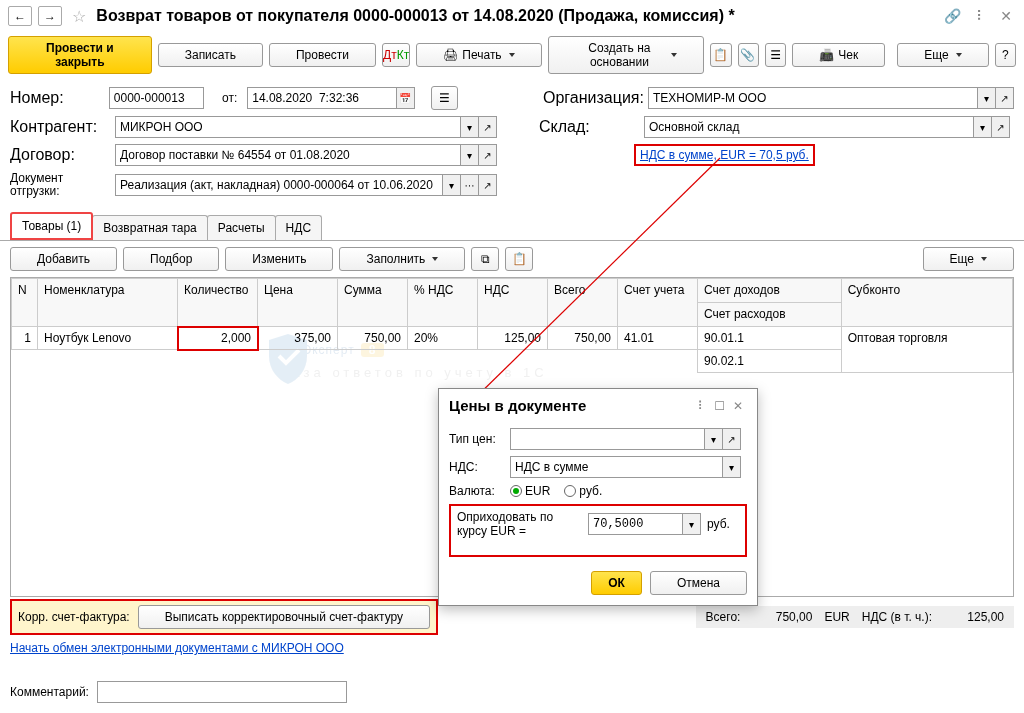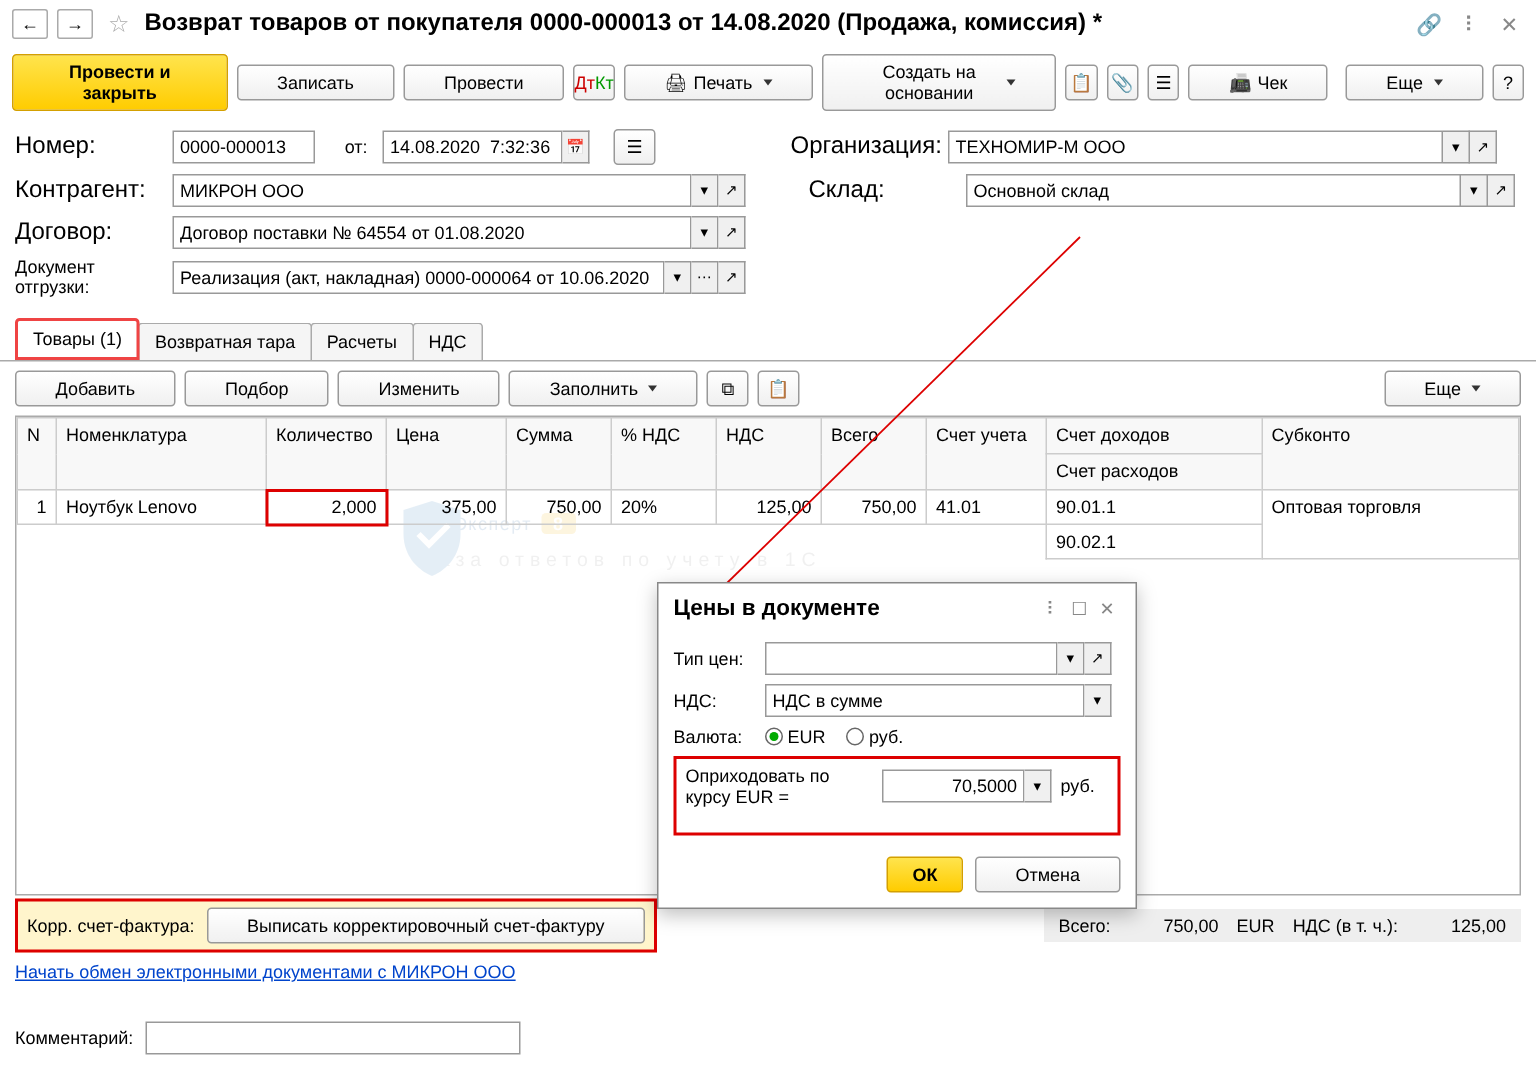--- a/index.html
+++ b/index.html
@@ -122,21 +122,21 @@
 </div>
 
 <div class="form-area">
   <div class="form-row">
     <div class="lbl">Номер:</div>
     <div class="input-group">
       <input class="fld" style="width: 95px;" value="0000-000013">
     </div>
     <div style="width:25px; text-align:right;">от:</div>
     <div class="input-group">
-      <input class="fld" style="width: 120px;" value="14.08.2020  7:32:36">
+      <input class="fld" style="width: 150px;" value="14.08.2020  7:32:36">
       <div class="fld-btn">📅</div>
     </div>
     <div class="sq-btn" style="margin-left:6px">☰</div>
     <div style="width:70px"></div>
     <div class="lbl">Организация:</div>
     <div class="input-group">
       <input class="fld" style="width: 330px;" value="ТЕХНОМИР-М ООО">
       <div class="fld-btn">▾</div>
       <div class="fld-btn">↗</div>
     </div>
@@ -159,20 +159,21 @@
   </div>
 
   <div class="form-row">
     <div class="lbl">Договор:</div>
     <div class="input-group">
       <input class="fld" style="width: 346px;" value="Договор поставки № 64554 от 01.08.2020">
       <div class="fld-btn">▾</div>
       <div class="fld-btn">↗</div>
     </div>
     <div style="width:117px"></div>
+    <span class="link red-box">НДС в сумме, EUR = 70,5 руб.</span>
   </div>
 
   <div class="form-row">
     <div class="lbl-multi">Документ отгрузки:</div>
     <div class="input-group">
       <input class="fld" style="width: 328px;" value="Реализация (акт, накладная) 0000-000064 от 10.06.2020">
       <div class="fld-btn">▾</div>
       <div class="fld-btn">⋯</div>
       <div class="fld-btn">↗</div>
     </div>
@@ -289,21 +290,21 @@
         </label>
       <label style="display:flex;align-items:center;">
           <span class="radio-dot"></span>
           <span>руб.</span>
         </label>
     </div>
     <div class="popup-red">
       <div style="display:flex; align-items:center; gap:6px;">
         <div style="width:125px; line-height:1.2;">Оприходовать по курсу EUR =</div>
         <div class="input-group">
-          <input class="popup-fld" style="width: 95px; text-align: right;" value="70,5000">
+          <input class="popup-fld" style="width: 95px; text-align: left; font-family: Liberation Mono, monospace;" value="70,5000">
           <div class="fld-btn">▾</div>
         </div>
         <span>руб.</span>
       </div>
     </div>
   </div>
   <div class="popup-buttons">
     <button class="btn btn-yellow" style="padding:4px 16px">ОК</button>
     <button class="btn">Отмена</button>
   </div>

